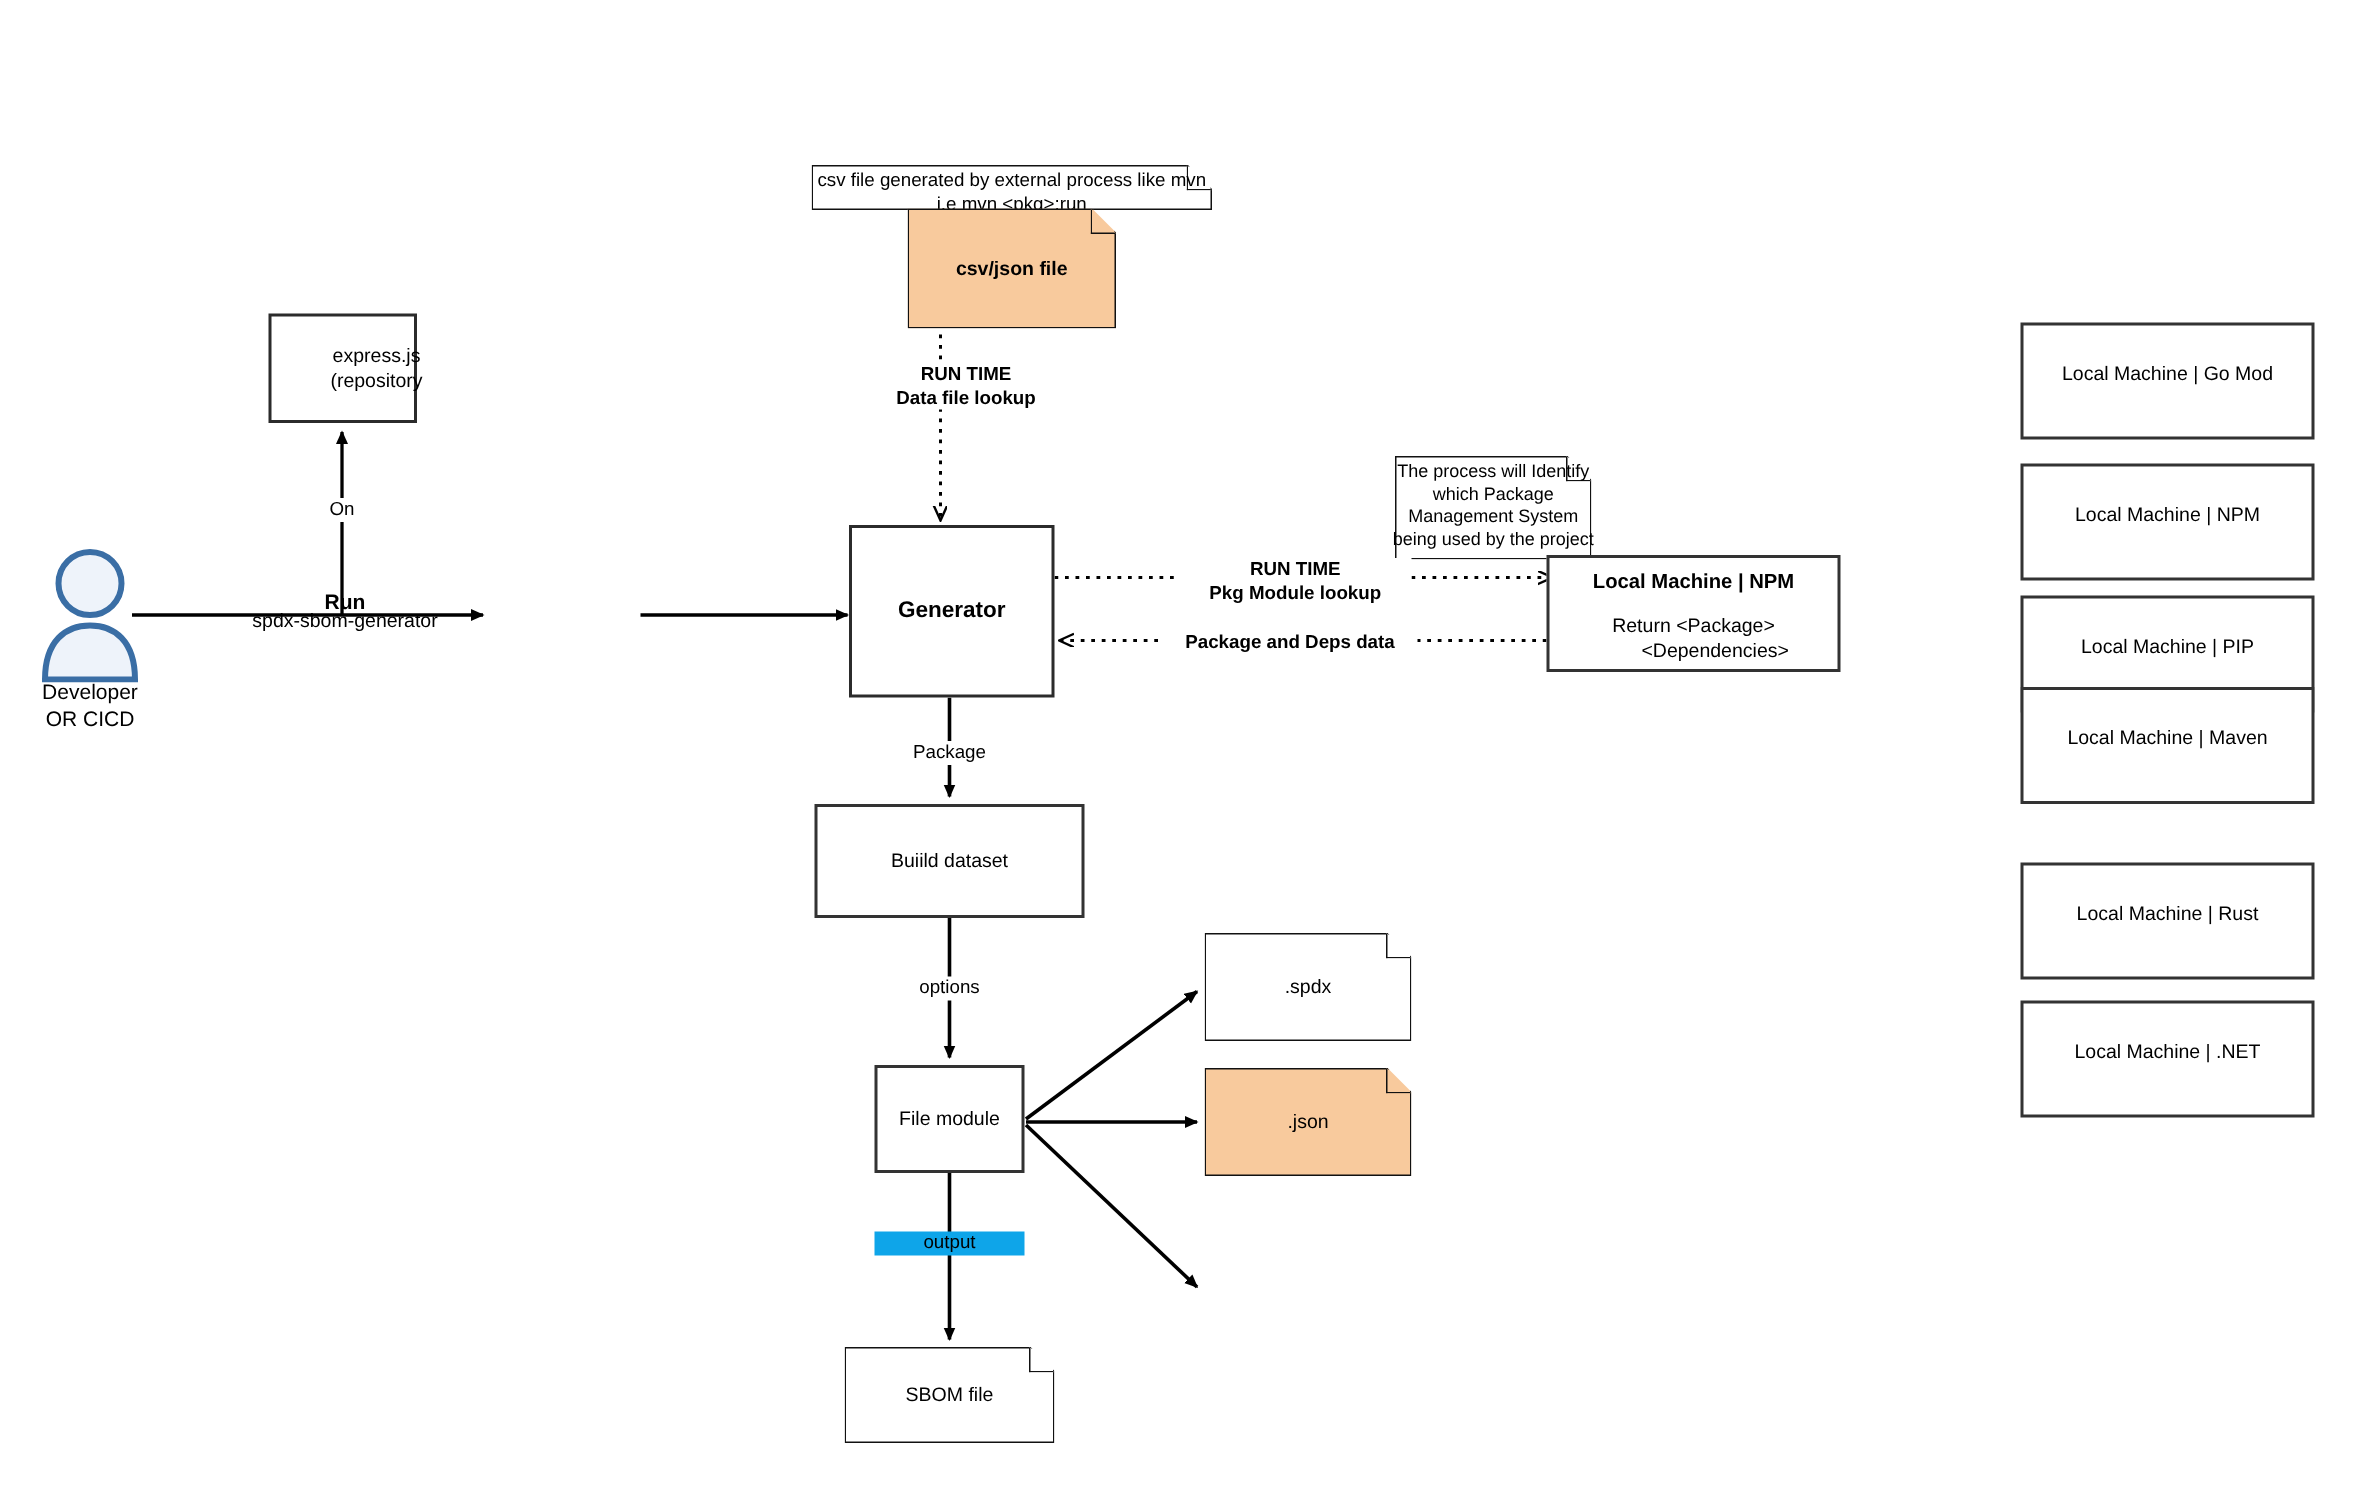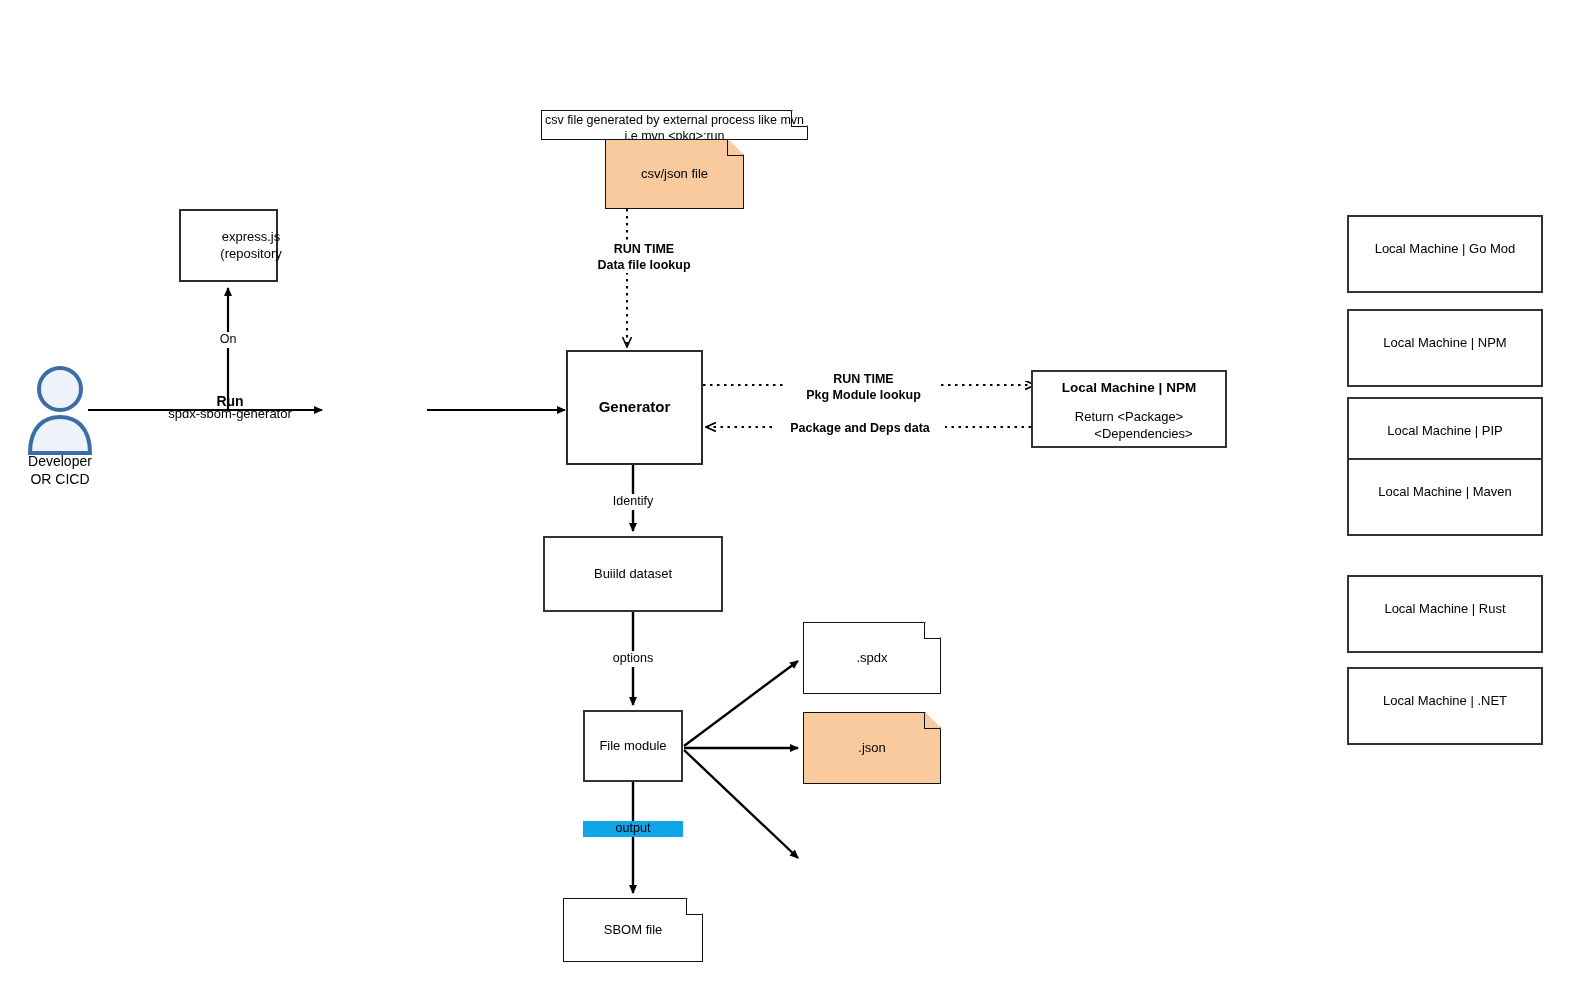--- a/index.html
+++ b/index.html
@@ -102,26 +102,34 @@
 
   <div class="node rect thick" style="left:583px;top:710px;width:100px;height:72px;">File module</div>
 
   <div class="note topnote" style="left:541px;top:110px;width:267px;height:30px;">
     <div class="body"></div>
     <div class="fold"></div>
     <div class="txt" style="white-space:pre;font-size:12.5px;">csv file generated by external process like mvn
 i.e mvn &lt;pkg&gt;:run</div>
   </div>
 
-  <div class="note orange" style="left:605px;top:139px;width:139px;height:70px;">
+  <div class="note orange" style="left:605px;top:139px;width:139px;height:80px;font-weight:bold;">
     <div class="body"></div>
     <div class="fold"></div>
     <div class="txt">csv/json file</div>
   </div>
 
+  <div class="note" style="left:930px;top:304px;width:131px;height:69px;">
+    <div class="body"></div>
+    <div class="fold"></div>
+    <div class="txt" style="white-space:pre;font-size:12px;align-items:flex-start;padding-top:3px;">The process will Identify
+which Package
+Management System
+being used by the project</div>
+  </div>
 
   <div class="note" style="left:803px;top:622px;width:138px;height:72px;">
     <div class="body"></div>
     <div class="fold"></div>
     <div class="txt">.spdx</div>
   </div>
 
   <div class="note orange" style="left:803px;top:712px;width:138px;height:72px;">
     <div class="body"></div>
     <div class="fold"></div>
@@ -146,21 +154,21 @@
   <div class="edge-label" style="left:206px;top:332px;width:44px;background:#fff;">On</div>
 
   <div class="edge-label b" style="left:572px;top:242px;width:144px;font-size:12.5px;background:#fff;">RUN TIME
 Data file lookup</div>
 
   <div class="edge-label b" style="left:786px;top:372px;width:155px;font-size:12.5px;background:#fff;">RUN TIME
 Pkg Module lookup</div>
 
   <div class="edge-label b" style="left:775px;top:421px;width:170px;font-size:12.5px;background:#fff;">Package and Deps data</div>
 
-  <div class="edge-label" style="left:583px;top:494px;width:100px;background:#fff;">Identify</div>
+  <div class="edge-label" style="left:583px;top:494px;width:100px;background:#fff;">Package</div>
   <div class="edge-label" style="left:583px;top:651px;width:100px;background:#fff;">options</div>
   <div class="edge-label" style="left:583px;top:821px;width:100px;background:#0ea5e9;">output</div>
 
   <div id="local-machines">
       <div class="node rect thick" style="left: 1347px; top: 215px; width: 196px; height: 78px; align-items: flex-start; padding-top: 24px;">
         <span style="width: 100%; text-align: center;">Local Machine | Go Mod</span>
       </div>
       <div class="node rect thick" style="left: 1347px; top: 309px; width: 196px; height: 78px; align-items: flex-start; padding-top: 24px;">
         <span style="width: 100%; text-align: center;">Local Machine | NPM</span>
       </div>

